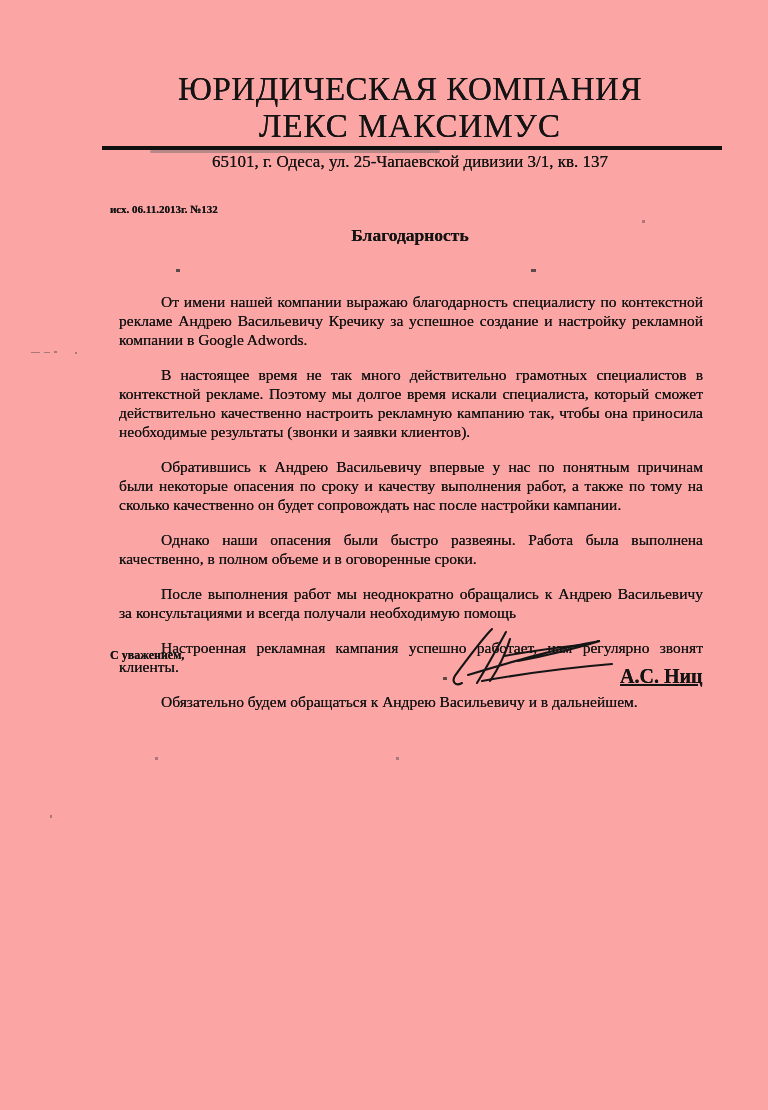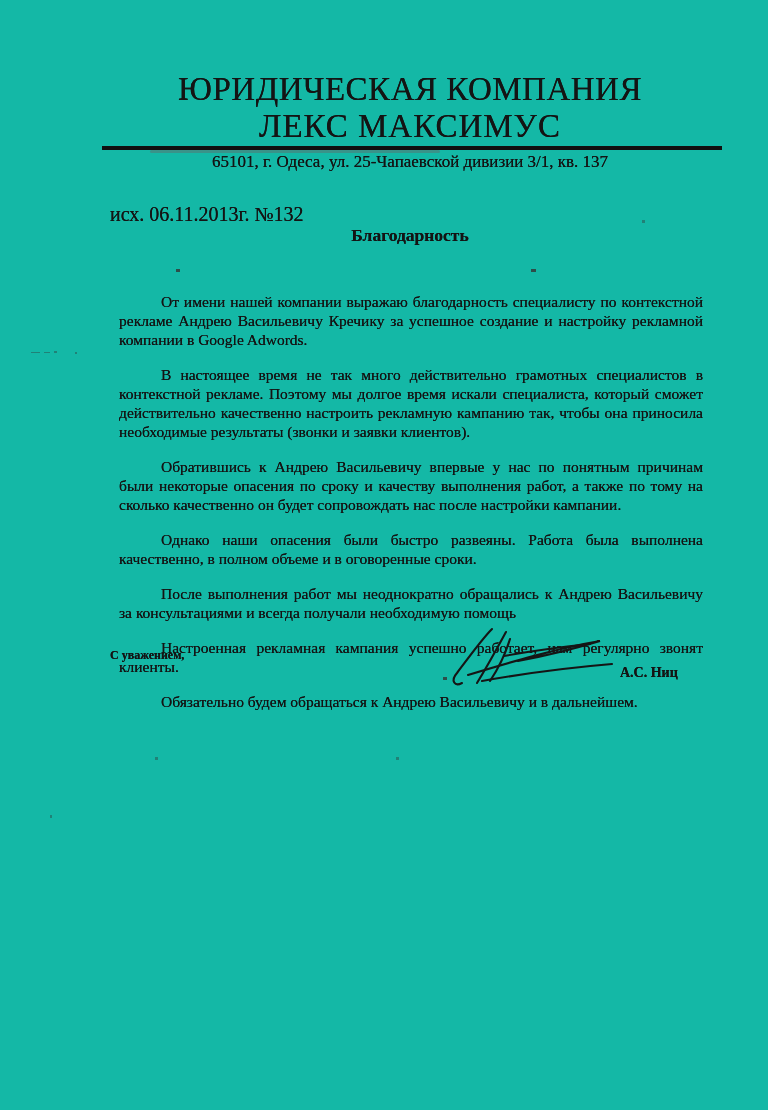--- a/index.html
+++ b/index.html
@@ -4,21 +4,21 @@
 <style>
   html, body {
     margin: 0;
     padding: 0;
     background: #ffffff;
   }
   .page {
     position: relative;
     width: 768px;
     height: 1110px;
-    background: #14b8a6;
+    background: #fca5a5;
     font-family: "Liberation Serif", serif;
     color: #141414;
     overflow: hidden;
     text-shadow: 0 0 0.45px currentColor; 
   }
 
   
   .letterhead {
     position: absolute;
     left: 100px;
@@ -65,22 +65,22 @@
     font-size: 17px;
     line-height: 20px;
     white-space: nowrap;
   }
 
   
   .ref-line {
     position: absolute;
     left: 110px;
     top: 203px;
-    font-size: 20px;
-    font-weight: normal;
+    font-size: 11px;
+    font-weight: bold;
     white-space: nowrap;
   }
   .doc-title {
     position: absolute;
     left: 100px;
     top: 225px;
     width: 620px;
     text-align: center;
     font-size: 17.5px;
     font-weight: bold;
@@ -113,23 +113,24 @@
   }
   .signature-svg {
     position: absolute;
     left: 446px;
     top: 622px;
   }
   .signatory {
     position: absolute;
     left: 620px;
     top: 665px;
-    font-size: 14px;
+    font-size: 20px;
     font-weight: bold;
     white-space: nowrap;
+    text-decoration: underline;
   }
 
   
   .speck {
     position: absolute;
     background: #333;
     opacity: 0.8;
   }
   .speck.light { opacity: 0.4; }
 </style>

